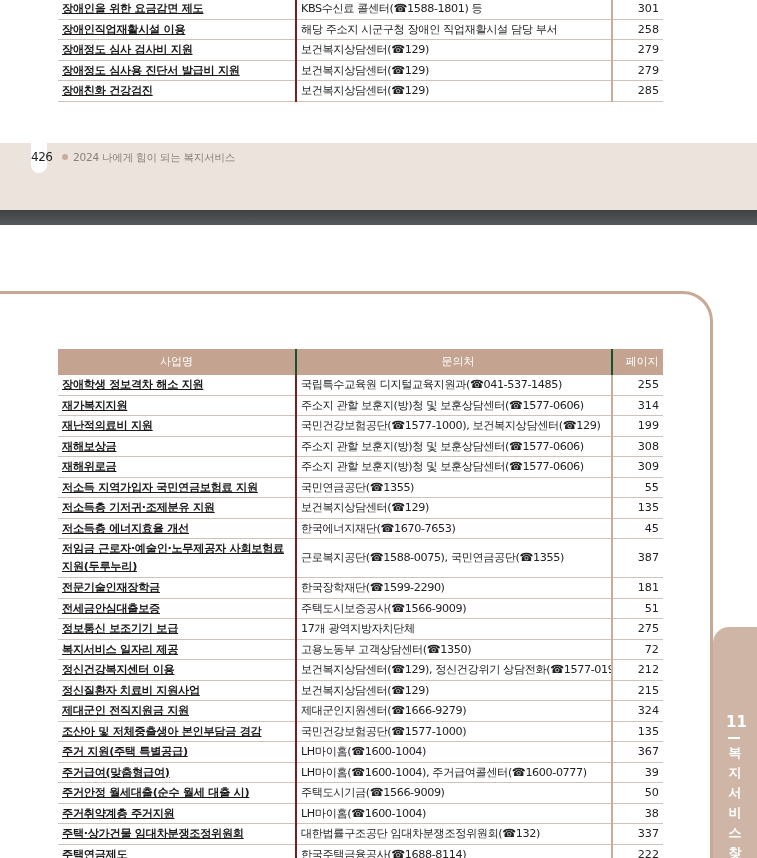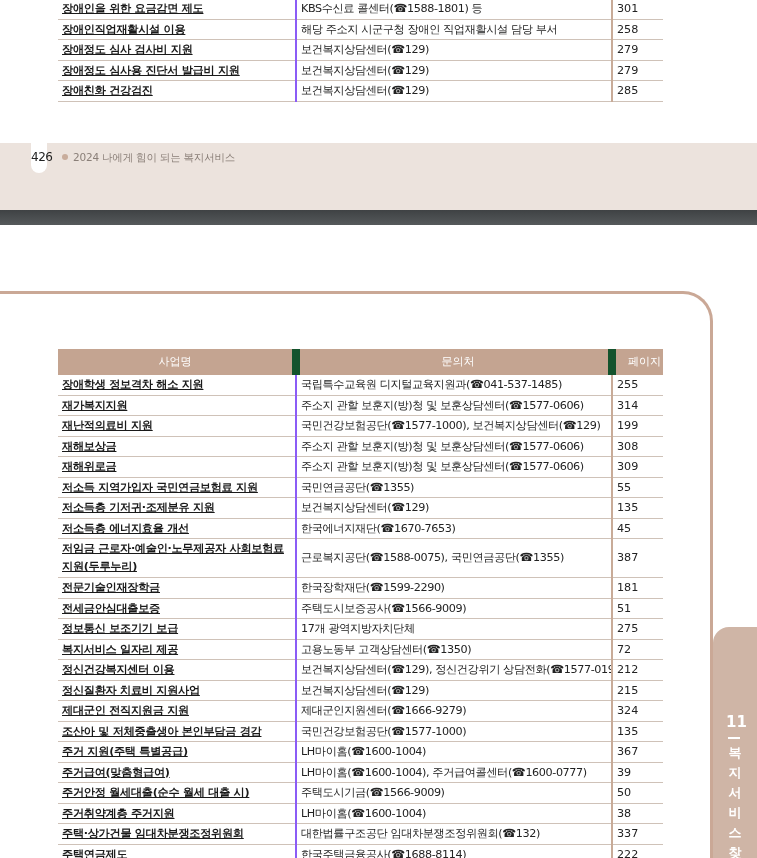--- a/index.html
+++ b/index.html
@@ -6,25 +6,25 @@
   body {
     width:757px; height:858px; overflow:hidden; position:relative;
     background:#ffffff;
     font-family:"DejaVu Sans","Liberation Sans",sans-serif;
     color:#1a1a1a;
   }
   .tbl { position:absolute; border-collapse:collapse; table-layout:fixed; font-size:11.2px; }
   .tbl td, .tbl th { padding:0 4px; line-height:19.5px; height:19.5px; white-space:nowrap; overflow:hidden; }
   .tbl td { border-bottom:1px solid #cfc2b8; }
   .tbl td.c1 { font-weight:bold; letter-spacing:-0.3px;text-decoration:underline; }
-  .tbl td.c2 { border-left:2px solid #8b5cf6; letter-spacing:-0.4px; color:#222; }
-  .tbl td.c3 { border-left:2px solid #c8ab98; text-align:left; color:#222; }
+  .tbl td.c2 { border-left:2px solid #7f1d1d; letter-spacing:-0.4px; color:#222; }
+  .tbl td.c3 { border-left:2px solid #c8ab98; text-align:right; color:#222; }
   .tbl td.two { white-space:normal; line-height:18px; padding-top:1px; padding-bottom:1px; }
   .tbl th { background:#c4a491; color:#ffffff; font-weight:normal; font-size:11px; height:26px; line-height:20px; text-align:center; }
-  .tbl th + th { border-left:8px solid #14532d;padding-left:12px; }
+  .tbl th + th { border-left:2px solid #14532d;padding-left:12px; }
   .top-tbl { left:58px; top:-1px; width:605px; }
   .main-tbl { left:58px; top:349px; width:605px; }
   .col1 { width:238px; } .col2 { width:316px; } .col3 { width:51px; }
 
   .footer-band { position:absolute; left:0; top:143px; width:757px; height:67px; background:#ece3dd; }
   .dark-bar { position:absolute; left:0; top:210px; width:757px; height:15px; background:linear-gradient(#3f4244,#55595b); }
   .page-badge { position:absolute; left:31px; top:143px; width:16px; height:30px; background:#ffffff; border-radius:0 0 14px 14px; font-size:12px; line-height:28px; text-align:center; color:#222; letter-spacing:-0.5px; }
   .running-title { position:absolute; left:62px; top:151px; font-size:10.5px; color:#8a7f78; letter-spacing:-0.2px; white-space:nowrap; }
   .running-title .dot { display:inline-block; width:6px; height:6px; border-radius:50%; background:#c9ad9c; margin-right:5px; vertical-align:1px; }
 

